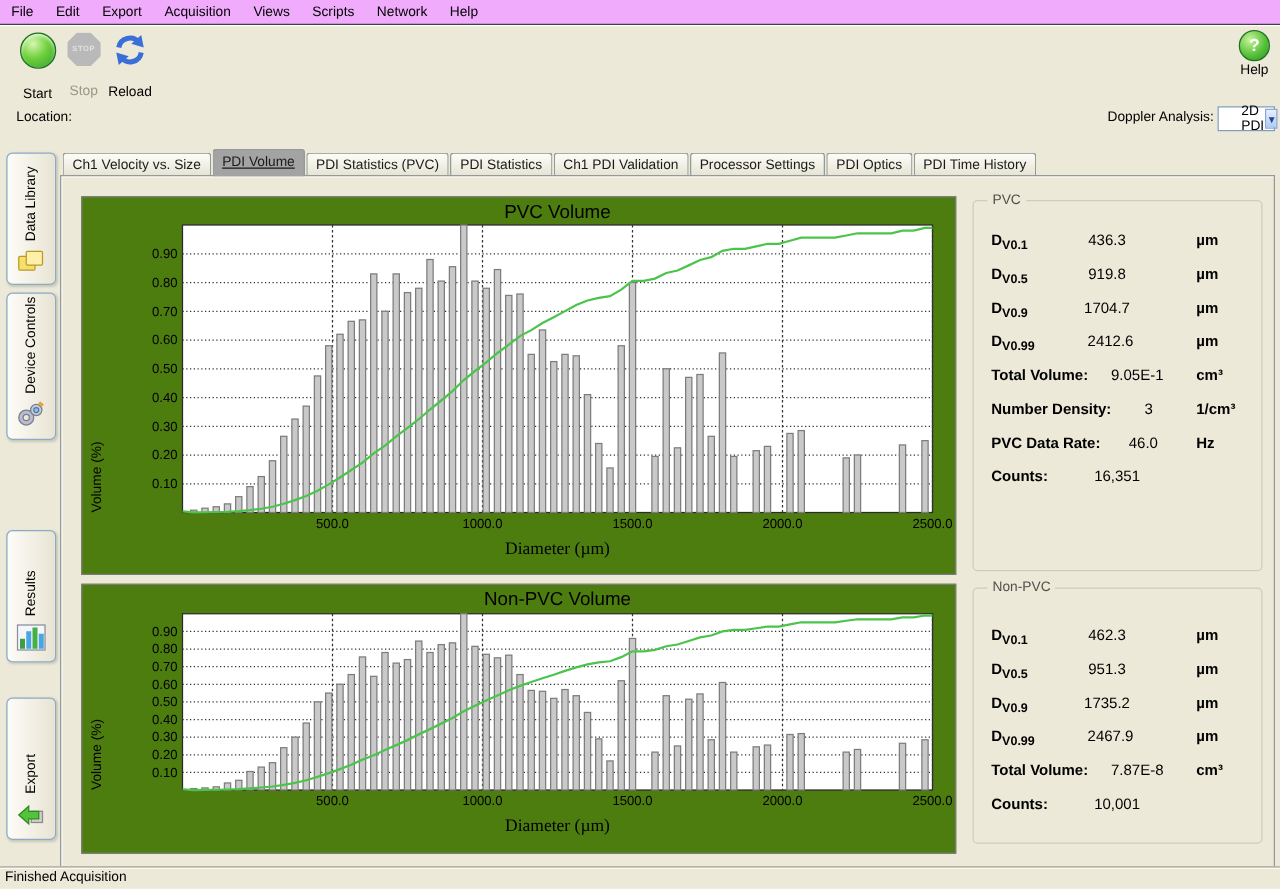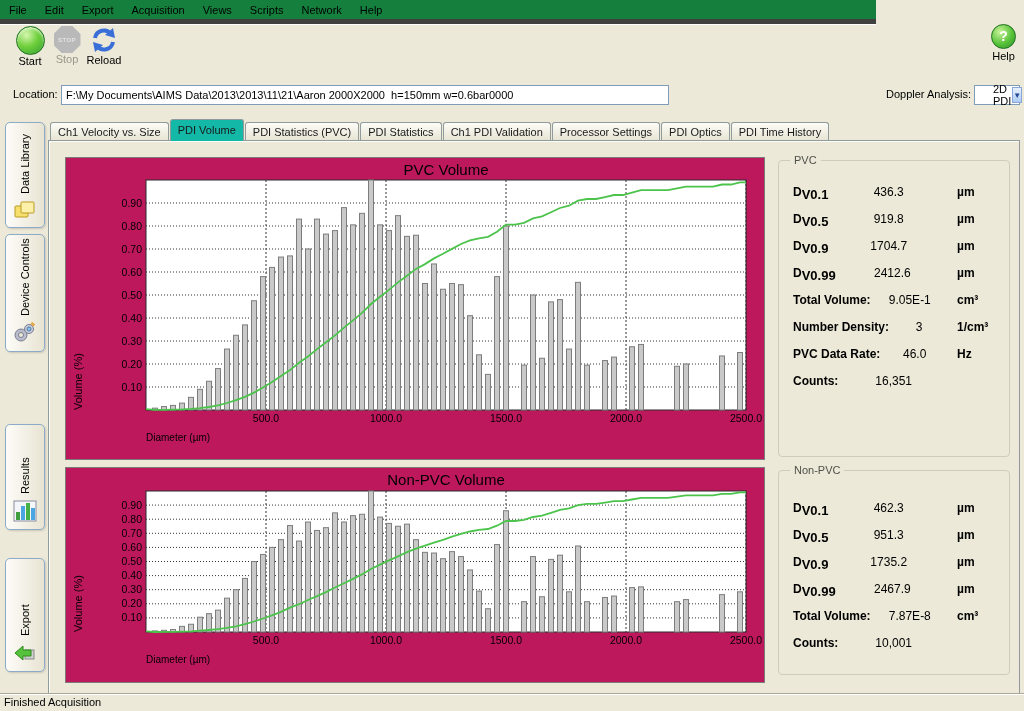--- a/index.html
+++ b/index.html
@@ -1,27 +1,27 @@
 <!DOCTYPE html>
 <html><head>
 <meta charset="utf-8">
 <style>
   html,body{margin:0;padding:0;}
   #app{position:relative;width:1024px;height:711px;background:#ece9d8;
        font-family:"Liberation Sans",sans-serif;font-size:11px;color:#000;overflow:hidden;}
 
   
-  .menubar{position:absolute;left:0;top:0;width:876px;height:19px;display:flex;align-items:center;
-           background:#15803d;border-bottom:5px solid #404040;box-shadow:0 1px 0 #fff;}
+  .menubar{position:absolute;left:0;top:0;width:1024px;height:19px;display:flex;align-items:center;
+           background:#f0abfc;border-bottom:1px solid #404040;box-shadow:0 1px 0 #fff;}
   .menu-item{padding:2px 9px;cursor:default;}
 
   
   .toolbar{position:absolute;left:0;top:20px;width:1024px;height:62px;}
   .tbtn{position:absolute;width:54px;text-align:center;cursor:default;}
-  .tbtn .lbl{margin-top:0;font-size:11px;}
+  .tbtn .lbl{margin-top:14px;font-size:11px;}
   .tbtn.disabled .lbl{color:#9a978a;}
   .icon-start{width:27px;height:27px;margin:2px auto 0;border-radius:50%;
       background:radial-gradient(circle at 35% 30%,#d6f7b0 0%,#6fd03c 45%,#2f9e2f 100%);
       border:1px solid #1d701d;box-shadow:inset 0 2px 3px rgba(255,255,255,.7);}
   .icon-stop{width:27px;height:27px;margin:2px auto 0;background:#b9b9b9;
       clip-path:polygon(30% 0,70% 0,100% 30%,100% 70%,70% 100%,30% 100%,0 70%,0 30%);
       display:flex;align-items:center;justify-content:center;
       color:#e3e3e3;font-size:6px;font-weight:bold;letter-spacing:.5px;}
   .icon-svg{display:block;margin:2px auto 0;}
 
@@ -53,38 +53,38 @@
       color:#000;flex:1;display:flex;align-items:center;padding:6px 0 2px;}
   .side-btn .sicon{margin-bottom:5px;}
 
   
   .content-panel{position:absolute;left:48px;top:140px;width:970px;height:552px;
       border:1px solid #919b9c;background:#ece9d8;box-shadow:inset 1px 1px 0 #fdfdf8;}
   .tabs{position:absolute;left:50px;top:119px;display:flex;align-items:flex-end;height:22px;}
   .tab{height:18px;line-height:18px;padding:0 7px;margin-right:1px;font-size:11px;
       background:linear-gradient(#fdfdf8,#e6e3d2);border:1px solid #919b9c;border-bottom:none;
       border-radius:3px 3px 0 0;cursor:default;color:#1a1a1a;}
-  .tab.active{height:21px;line-height:21px;background:#14b8a6;position:relative;z-index:3;}
-
-  
-  .chart-box{position:absolute;background:#be185d;border:1px solid #7b7b7b;overflow:hidden;}
+  .tab.active{height:21px;line-height:21px;background:#a3a3a3;position:relative;z-index:3;text-decoration:underline;}
+
+  
+  .chart-box{position:absolute;background:#4d7c0f;border:1px solid #7b7b7b;overflow:hidden;}
   .chart-title{position:absolute;text-align:center;font-size:15px;color:#000;}
   .ylabel{position:absolute;writing-mode:vertical-rl;transform:rotate(180deg);
       font-size:11px;color:#000;}
-  .xlabel{position:absolute;font-size:10px;color:#000;}
+  .xlabel{position:absolute;text-align:center;font-size:14px;color:#000;font-family:Liberation Serif, serif;}
   .chart-svg{position:absolute;left:0;top:0;}
 
   
   .groupbox{position:absolute;border:1px solid #cfccbb;border-radius:4px;}
   .gb-label{position:absolute;top:-7px;left:11px;background:#ece9d8;padding:0 4px;
       color:#50504a;font-size:11px;}
   .stat-rows{position:absolute;left:14px;right:10px;display:flex;flex-direction:column;}
   .stat-row{display:flex;align-items:baseline;height:15px;margin-bottom:12px;}
   .stat-row .nm{font-weight:bold;font-size:12px;white-space:nowrap;}
-  .stat-row .nm sub{font-size:13px;font-weight:bold;}
+  .stat-row .nm sub{font-size:10px;font-weight:bold;}
   .stat-row .val{flex:1;text-align:center;font-size:12px;padding-right:8px;}
   .stat-row .unit{width:42px;font-weight:bold;font-size:12px;}
 
   
   .statusbar{position:absolute;left:0;bottom:0;width:1024px;height:17px;background:#ece9d8;
       border-top:1px solid #aca899;box-shadow:inset 0 1px 0 #fff;}
   .status-text{position:absolute;left:4px;top:2px;font-size:11px;}
 </style>
 </head>
 <body>
@@ -124,21 +124,20 @@
     <div class="tb-right">
       <div class="tbtn2">
         <div class="help-ball">?</div>
         <div class="lbl">Help</div>
       </div>
     </div>
   </div>
 
   <div class="loc-row">
     <span class="loc-label">Location:</span>
-    <input class="loc-input" value="F:\My Documents\AIMS Data\2013\2013\11\21\Aaron 2000X2000  h=150mm w=0.6bar0000" style="">
     <span class="dop-label">Doppler Analysis:</span>
     <div class="dop-select">
       <span class="val">2D PDI</span>
       <span class="dop-arrow">▼</span>
     </div>
   </div>
 
   <div id="sidebar">
       <div class="side-btn" style="top: 122px; height: 104px;">
         <div class="vtext">Data Library</div>

